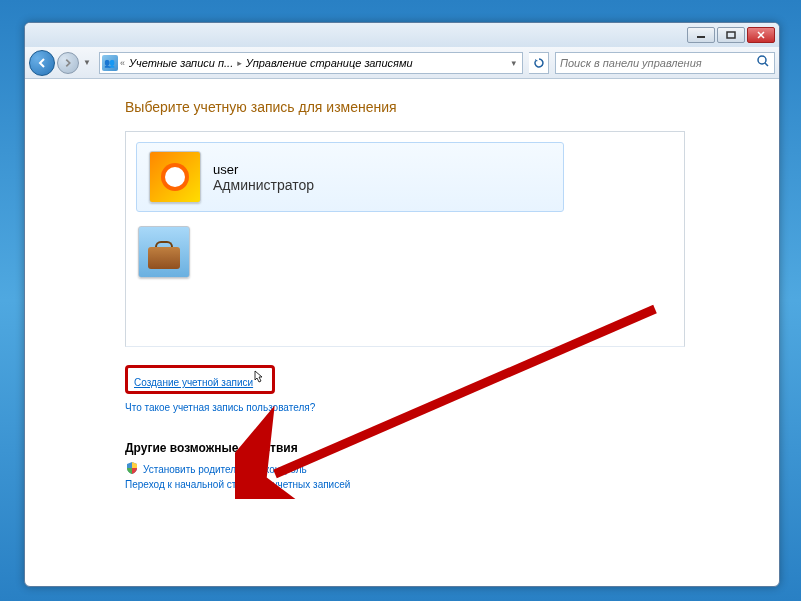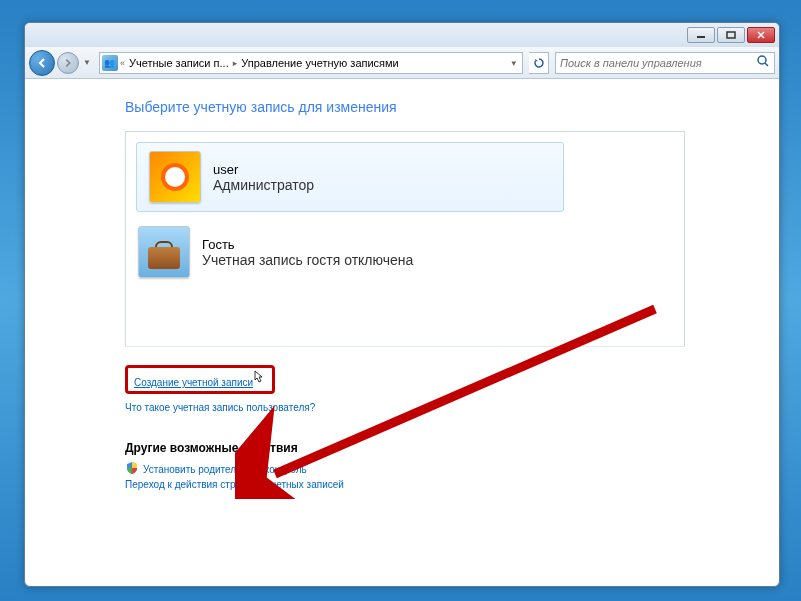--- a/index.html
+++ b/index.html
@@ -101,20 +101,21 @@
       border-radius: 2px;
       margin-right: 2px;
       display: flex;
       align-items: center;
       justify-content: center;
       font-size: 9px;
     }
     .bc-seg {
       padding: 0 4px;
       color: #000;
+      font-style: italic;
     }
     .bc-sep {
       color: #666;
       font-size: 9px;
     }
     .bc-drop {
       color: #666;
       font-size: 9px;
       margin-left: auto;
       padding: 0 4px;
@@ -153,21 +154,21 @@
       color: #2060a0;
       font-size: 13px;
     }
     .content {
       padding: 20px 0 20px 100px;
       height: calc(100% - 56px);
       overflow: auto;
       position: relative;
     }
     .heading {
-      color: #3b82f6;
+      color: #a16207;
       font-size: 14px;
       margin-bottom: 16px;
     }
     .accounts-box {
       width: 560px;
       border: 1px solid #d0d8e0;
       border-bottom: 1px solid #e2eaf3;
       padding: 0;
       margin-bottom: 18px;
       background: #fff;
@@ -308,21 +309,21 @@
           <path d="M5 3 L9 7 L5 11" stroke="#888" stroke-width="2" fill="none"></path>
         </svg>
     </div>
     <span class="drop-chev">▼</span>
 
     <div class="breadcrumb">
       <span class="bc-icon">👥</span>
       <span class="bc-sep">«</span>
       <span class="bc-seg">Учетные записи п...</span>
       <span class="bc-sep">▸</span>
-      <span class="bc-seg">Управление учетную записями</span>
+      <span class="bc-seg">Управление странице записями</span>
       <span class="bc-drop">▾</span>
     </div>
     <div class="refresh-area">
       <svg width="12" height="12" viewBox="0 0 12 12">
           <path d="M6 2 A4 4 0 1 1 2.5 4" stroke="#2060a0" stroke-width="1.5" fill="none"></path>
           <path d="M2 2 L2.5 4.5 L5 4" fill="#2060a0"></path>
         </svg>
     </div>
     <div class="searchbox">
       <input type="text" placeholder="Поиск в панели управления" style="">
@@ -341,24 +342,20 @@
     <div class="accounts-box">
       <div class="account-item selected">
         <div class="avatar flower"></div>
         <div class="account-info">
           <div class="name">user</div>
           <div class="role">Администратор</div>
         </div>
       </div>
       <div class="account-item">
         <div class="avatar suitcase"></div>
-        <div class="account-info">
-          <div class="name">Гость</div>
-          <div class="role">Учетная запись гостя отключена</div>
-        </div>
       </div>
       <div class="spacer"></div>
     </div>
 
     <div class="highlight-box">
       <a class="link underlined">Создание учетной записи</a>
       <span class="cursor-hand" style="position:static; margin-left:-4px;">
         <svg width="14" height="16" viewBox="0 0 14 16">
             <path d="M3 1 L3 10 L5 8 L7 12 L9 11 L7 7 L10 7 Z" fill="#fff" stroke="#000" stroke-width="0.8"></path>
           </svg>
@@ -374,21 +371,21 @@
         <svg width="14" height="14" viewBox="0 0 14 14">
           <path d="M7 1 L12 3 L12 7 Q12 11 7 13 Q2 11 2 7 L2 3 Z" fill="#4090d0"></path>
           <path d="M7 1 L12 3 L12 7 L7 7 Z" fill="#ffd040"></path>
           <path d="M7 7 L7 13 Q2 11 2 7 Z" fill="#50b050"></path>
           <path d="M7 7 L12 7 Q12 11 7 13 Z" fill="#e04040"></path>
         </svg>
       </span>
       <a class="link">Установить родительский контроль</a>
     </div>
     <div class="link-row">
-      <a class="link">Переход к действия странице учетных записей</a>
+      <a class="link">Переход к начальной странице учетных записей</a>
     </div>
 
     <svg class="arrow-annotation" style="left:210px; top:220px;" width="440" height="200" viewBox="0 0 440 200">
       <defs>
         <marker id="ah" markerWidth="14" markerHeight="14" refX="3" refY="7" orient="auto">
           <path d="M0 0 L14 7 L0 14 L4 7 Z" fill="#c00000"></path>
         </marker>
       </defs>
       <line x1="420" y1="10" x2="40" y2="175" stroke="#c00000" stroke-width="9" marker-end="url(#ah)"></line>
     </svg>

